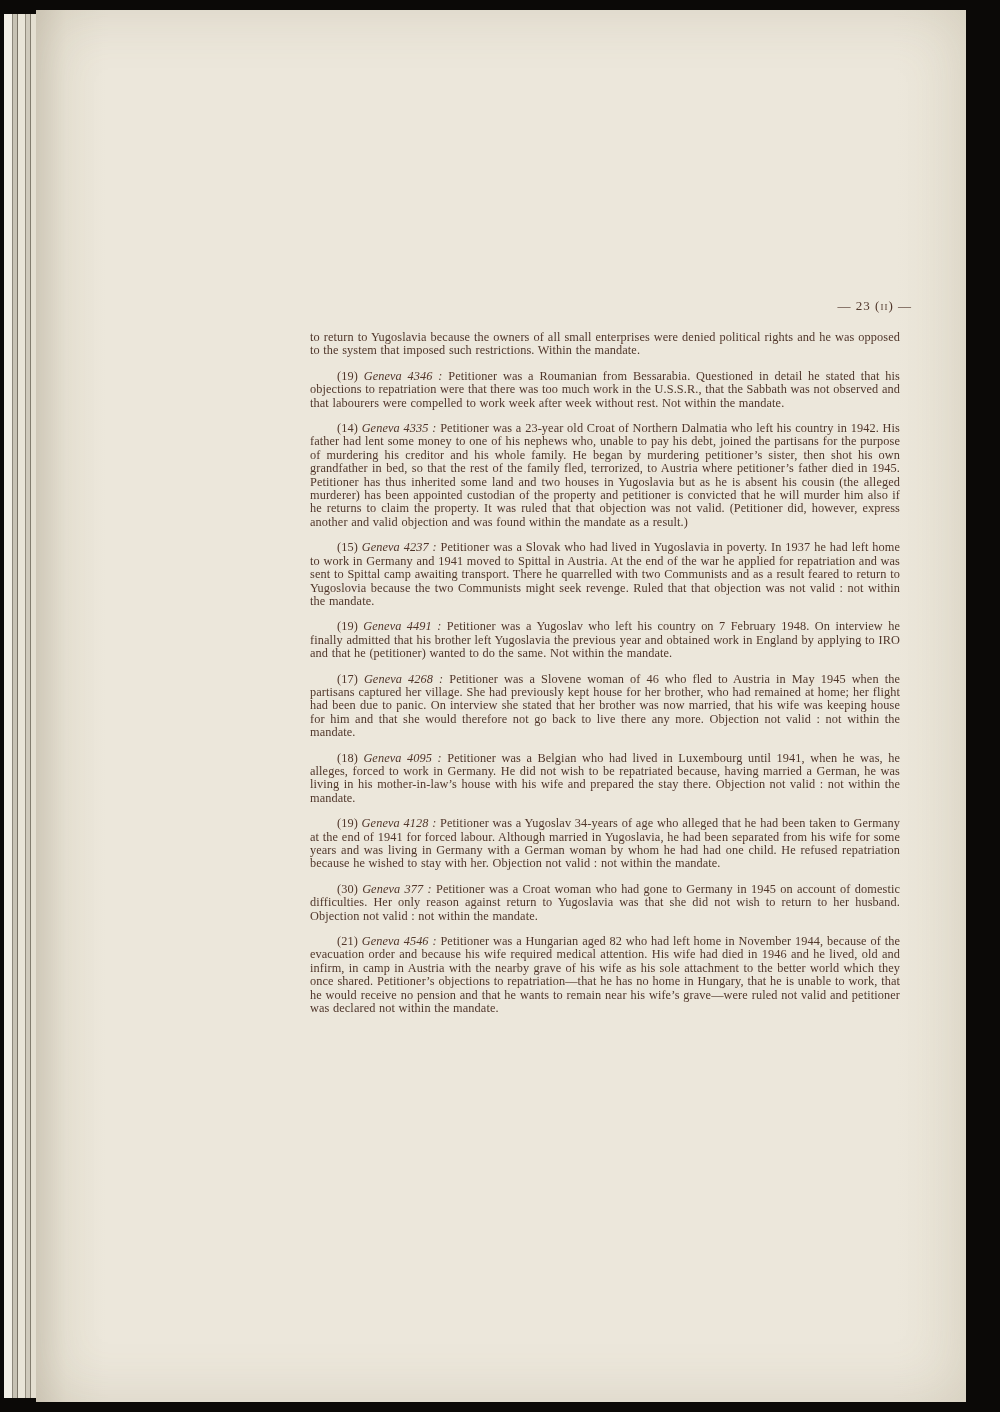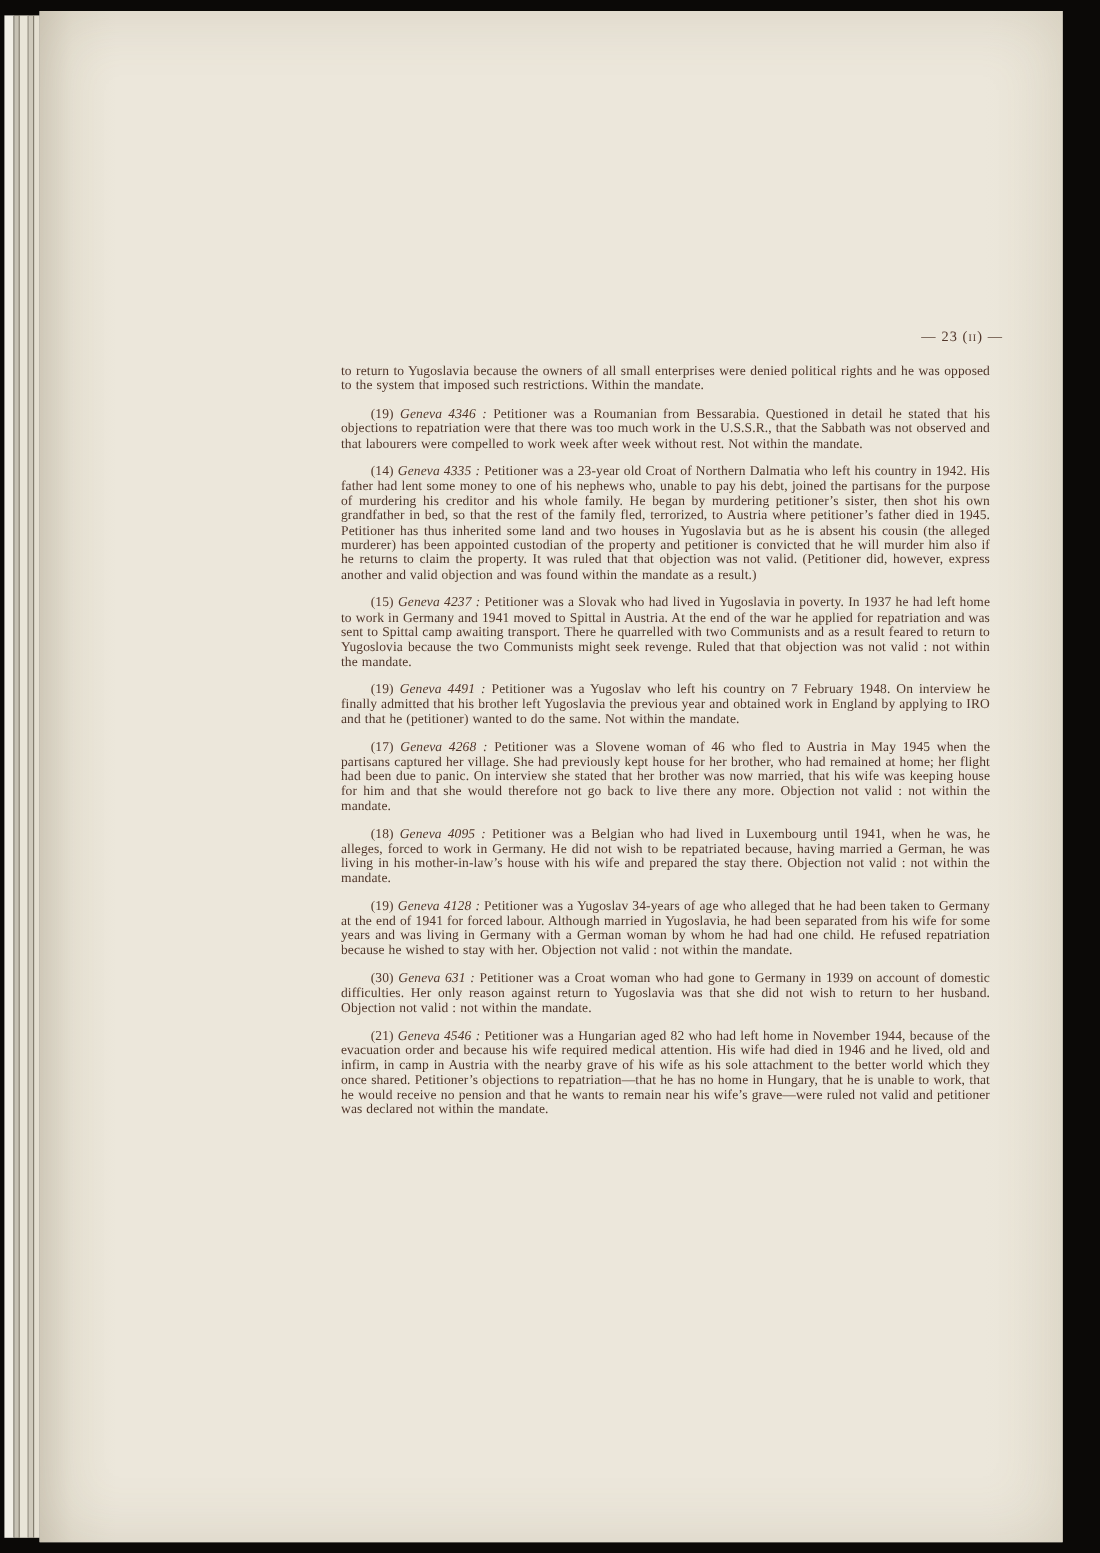--- a/index.html
+++ b/index.html
@@ -89,18 +89,18 @@
       <div class="page-number">— 23 (ii) —</div>
       <div class="document-body">
           <p class="para continuation"><span>to return to Yugoslavia because the owners of all small enterprises were denied political rights and he was opposed to the system that imposed such restrictions.  Within the mandate.</span></p>
           <p class="para"><span>(19) </span><i class="ref">Geneva 4346 : </i><span>Petitioner was a Roumanian from Bessarabia.  Questioned in detail he stated that his objections to repatriation were that there was too much work in the U.S.S.R., that the Sabbath was not observed and that labourers were compelled to work week after week without rest.  Not within the mandate.</span></p>
           <p class="para"><span>(14) </span><i class="ref">Geneva 4335 : </i><span>Petitioner was a 23-year old Croat of Northern Dalmatia who left his country in 1942.  His father had lent some money to one of his nephews who, unable to pay his debt, joined the partisans for the purpose of murdering his creditor and his whole family.  He began by murdering petitioner’s sister, then shot his own grandfather in bed, so that the rest of the family fled, terrorized, to Austria where petitioner’s father died in 1945.  Petitioner has thus inherited some land and two houses in Yugoslavia but as he is absent his cousin (the alleged murderer) has been appointed custodian of the property and petitioner is convicted that he will murder him also if he returns to claim the property.  It was ruled that that objection was not valid.  (Petitioner did, however, express another and valid objection and was found within the mandate as a result.)</span></p>
           <p class="para"><span>(15) </span><i class="ref">Geneva 4237 : </i><span>Petitioner was a Slovak who had lived in Yugoslavia in poverty.  In 1937 he had left home to work in Germany and 1941 moved to Spittal in Austria.  At the end of the war he applied for repatriation and was sent to Spittal camp awaiting transport.  There he quarrelled with two Communists and as a result feared to return to Yugoslovia because the two Communists might seek revenge.  Ruled that that objection was not valid : not within the mandate.</span></p>
           <p class="para"><span>(19) </span><i class="ref">Geneva 4491 : </i><span>Petitioner was a Yugoslav who left his country on 7 February 1948.  On interview he finally admitted that his brother left Yugoslavia the previous year and obtained work in England by applying to IRO and that he (petitioner) wanted to do the same.  Not within the mandate.</span></p>
           <p class="para"><span>(17) </span><i class="ref">Geneva 4268 : </i><span>Petitioner was a Slovene woman of 46 who fled to Austria in May 1945 when the partisans captured her village.  She had previously kept house for her brother, who had remained at home; her flight had been due to panic.  On interview she stated that her brother was now married, that his wife was keeping house for him and that she would therefore not go back to live there any more.  Objection not valid : not within the mandate.</span></p>
           <p class="para"><span>(18) </span><i class="ref">Geneva 4095 : </i><span>Petitioner was a Belgian who had lived in Luxembourg until 1941, when he was, he alleges, forced to work in Germany.  He did not wish to be repatriated because, having married a German, he was living in his mother-in-law’s house with his wife and prepared the stay there.  Objection not valid : not within the mandate.</span></p>
           <p class="para"><span>(19) </span><i class="ref">Geneva 4128 : </i><span>Petitioner was a Yugoslav 34-years of age who alleged that he had been taken to Germany at the end of 1941 for forced labour.  Although married in Yugoslavia, he had been separated from his wife for some years and was living in Germany with a German woman by whom he had had one child.  He refused repatriation because he wished to stay with her.  Objection not valid : not within the mandate.</span></p>
-          <p class="para"><span>(30) </span><i class="ref">Geneva 631 : </i><span>Petitioner was a Croat woman who had gone to Germany in 1939 on account of domestic difficulties.  Her only reason against return to Yugoslavia was that she did not wish to return to her husband.  Objection not valid : not within the mandate.</span></p>
+          <p class="para"><span>(30) </span><i class="ref">Geneva 377 : </i><span>Petitioner was a Croat woman who had gone to Germany in 1945 on account of domestic difficulties.  Her only reason against return to Yugoslavia was that she did not wish to return to her husband.  Objection not valid : not within the mandate.</span></p>
           <p class="para"><span>(21) </span><i class="ref">Geneva 4546 : </i><span>Petitioner was a Hungarian aged 82 who had left home in November 1944, because of the evacuation order and because his wife required medical attention.  His wife had died in 1946 and he lived, old and infirm, in camp in Austria with the nearby grave of his wife as his sole attachment to the better world which they once shared.  Petitioner’s objections to repatriation—that he has no home in Hungary, that he is unable to work, that he would receive no pension and that he wants to remain near his wife’s grave—were ruled not valid and petitioner was declared not within the mandate.</span></p>
         </div>
     </div>
   </div>
 </div>
 
 </body></html>

